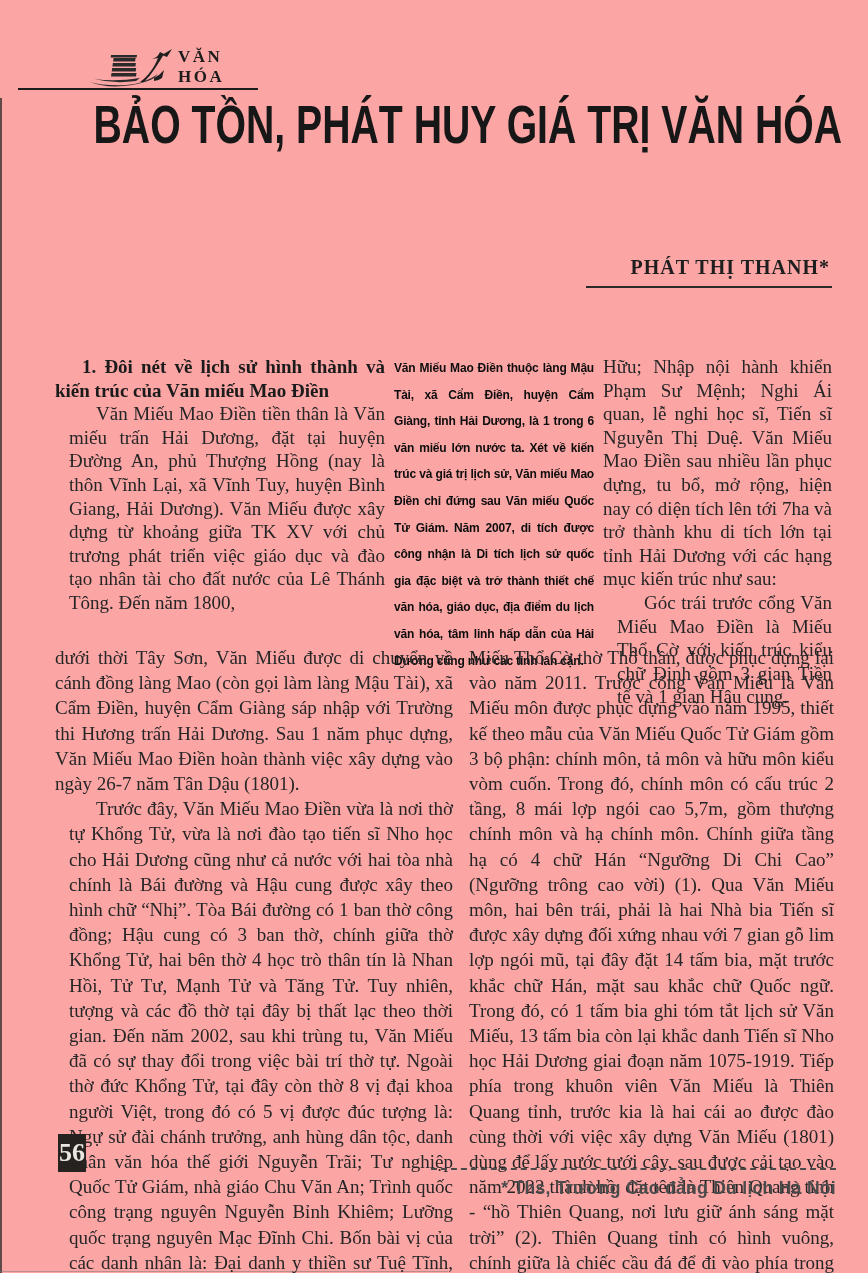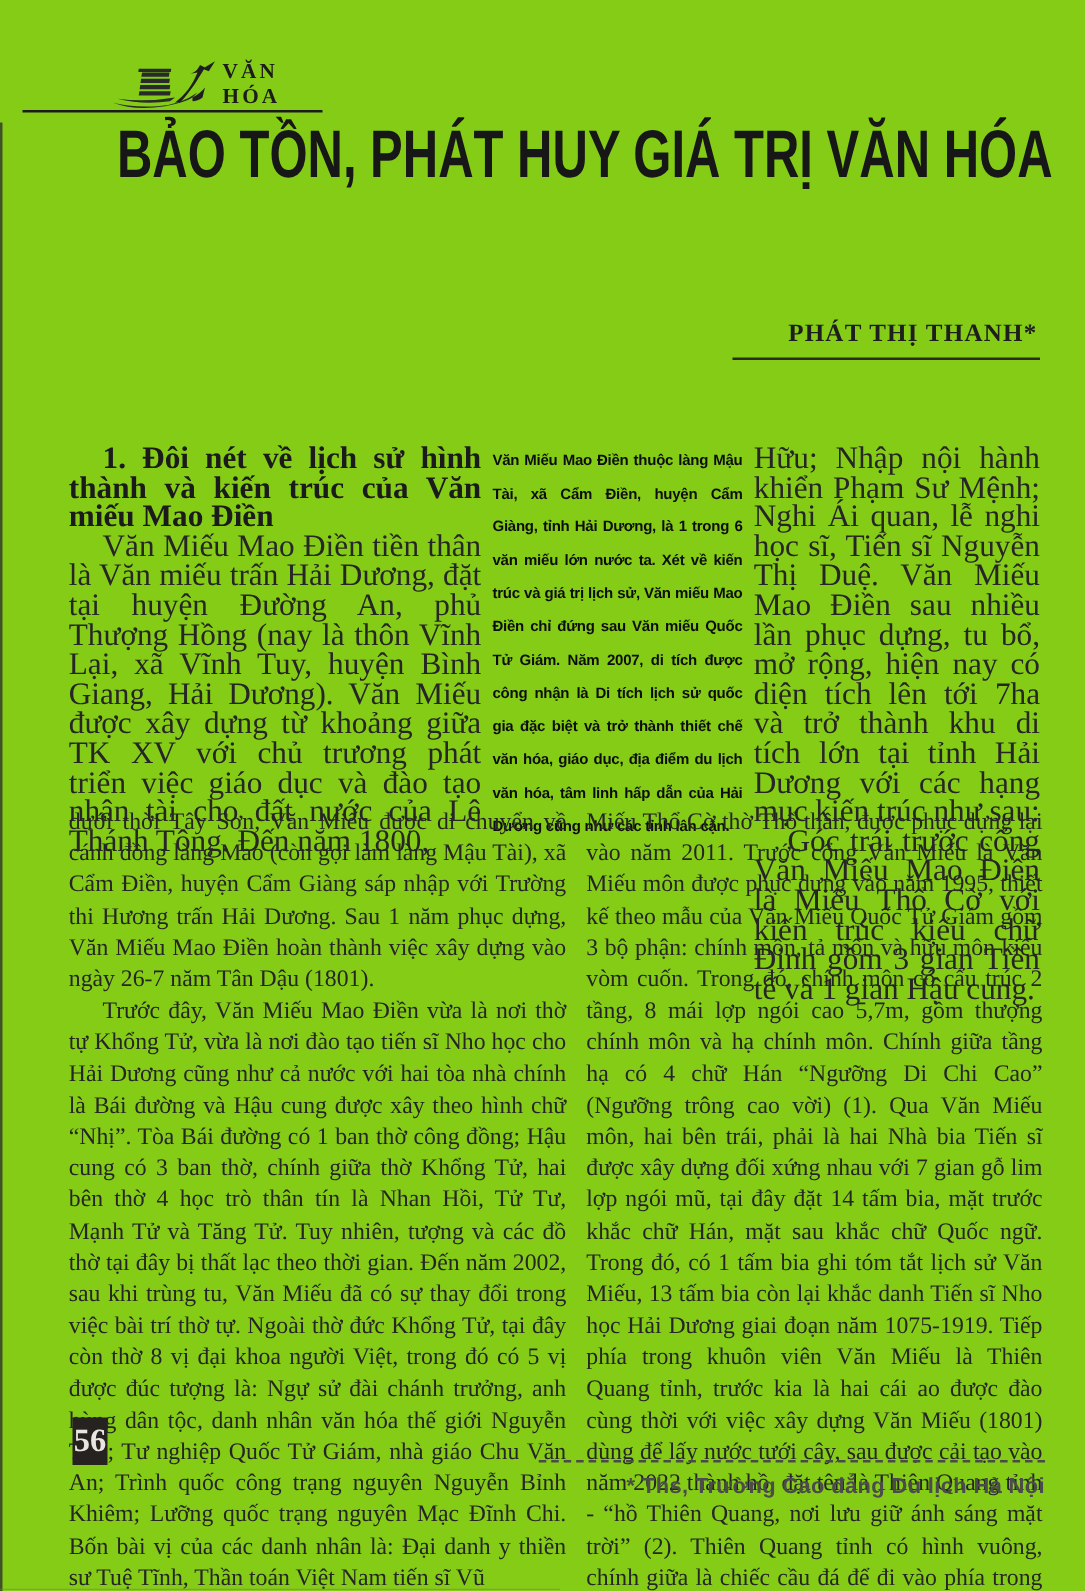--- a/index.html
+++ b/index.html
@@ -6,21 +6,21 @@
   body{
     width:868px;height:1273px;
     background:#f6f6f4;
     font-family:"Liberation Serif", serif;
     color:#222;
     position:relative;
     overflow:hidden;
   }
   .page{
     position:absolute;inset:0;
-    background:#84cc16;
+    background:#fca5a5;
   }
   .edge-line{
     position:absolute;left:0;top:98px;bottom:0;width:2px;
     background:#2b2b2b;opacity:.75;
   }
   .bottom-line{
     position:absolute;left:0;right:420px;bottom:1px;height:1px;
     background:#777;opacity:.5;
   }
 
@@ -73,25 +73,25 @@
 
   .body-bottom{
     position:absolute;top:645px;left:55px;width:779px;
     display:flex;gap:16px;
   }
   .col-wide-left{width:398px;}
   .col-wide-right{width:365px;}
 
   p{
     margin:0;
-    font-size:25px;line-height:23.6px;
+    font-size:19px;line-height:23.6px;
     text-align:justify;color:#262626;
   }
   .body-bottom p{line-height:25.2px;font-size:19px;}
-  .indent{text-indent:27px;}
+  .indent{text-indent:27px;margin-left:14px;}
   .sec-heading{
     font-weight:700;text-indent:27px;color:#1b1b1b;
   }
   .inset-text{
     font-family:"Liberation Sans",sans-serif;
     font-weight:700;font-size:12px;line-height:26.6px;
     letter-spacing:-0.2px;
     color:#0d0d0d;text-align:justify;
   }
 

